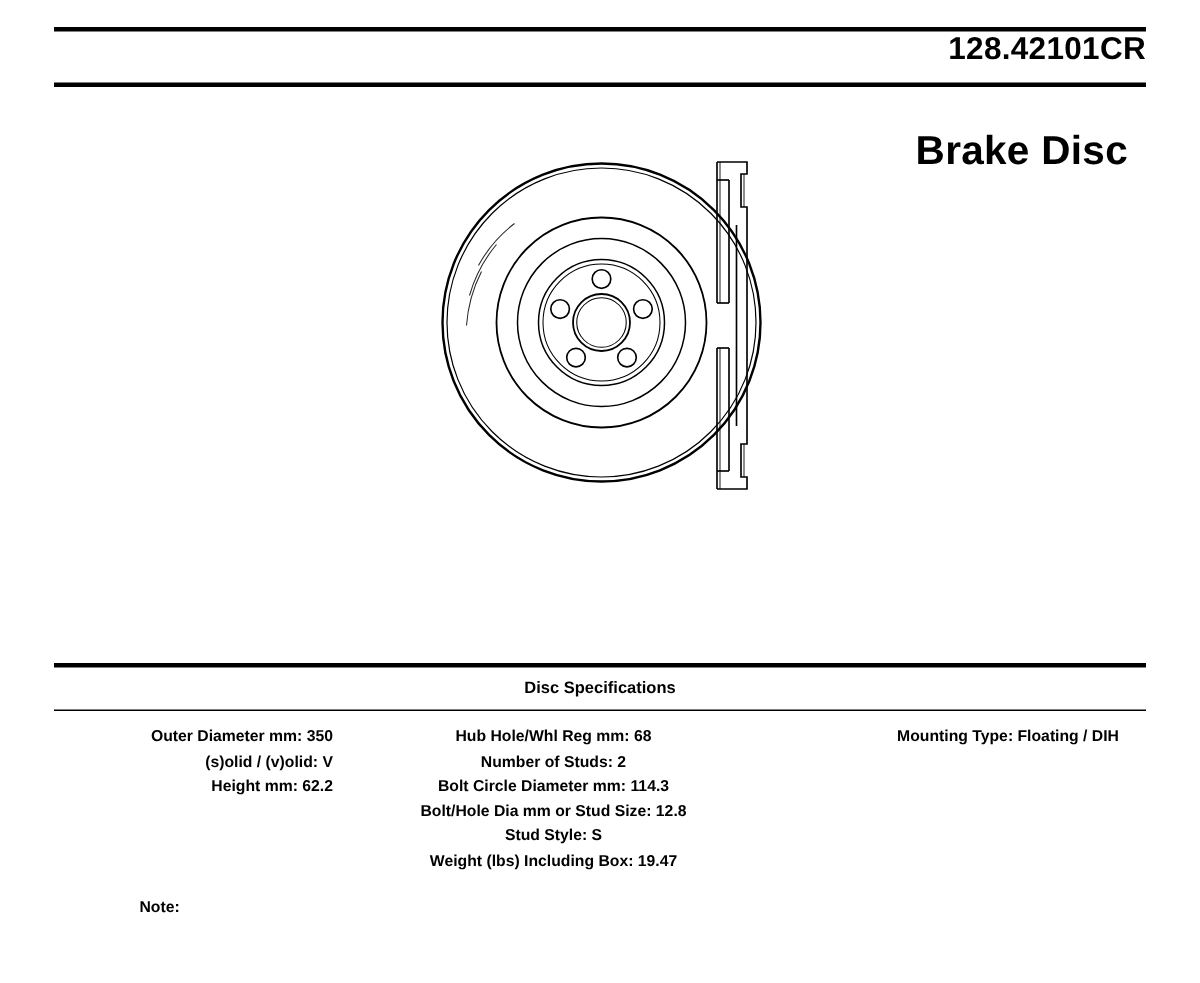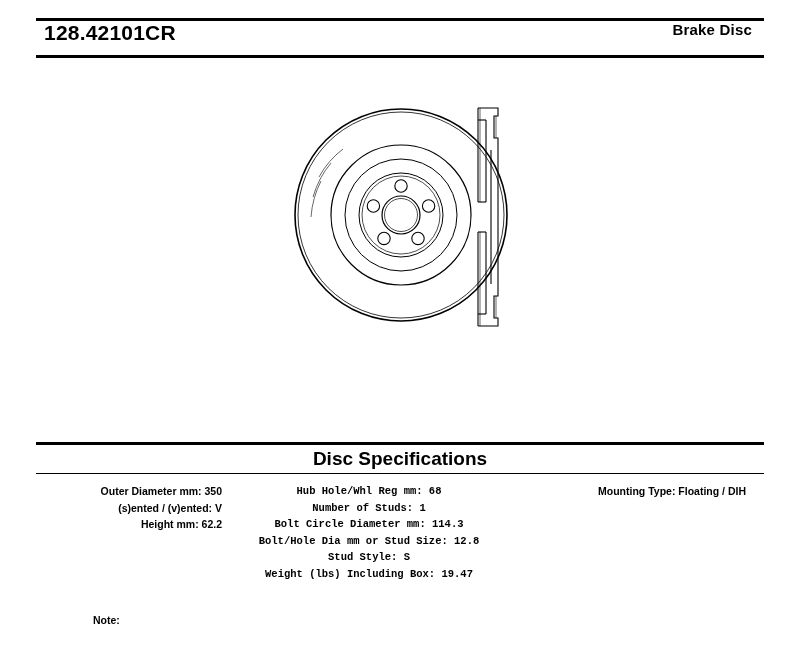--- a/index.html
+++ b/index.html
@@ -20,36 +20,38 @@
   .header {
     position: absolute;
     left: 36px;
     top: 18px;
     width: 728px;
     height: 40px;
     border-top: 3px solid #000;
     border-bottom: 3px solid #000;
     box-sizing: border-box;
     display: flex;
-    align-items: flex-start;
+    align-items: flex-end;
     justify-content: space-between;
+    flex-direction: column;
   }
   .part-number {
     font-size: 21px;
     font-weight: bold;
     letter-spacing: 0.2px;
     padding-left: 8px;
     white-space: nowrap;
   }
   .doc-type {
-    font-size: 15px;
+    font-size: 27px;
     font-weight: bold;
     letter-spacing: 0.2px;
     padding-right: 12px;
     white-space: nowrap;
+    margin-top: 40px;
   }
 
   
   .drawing {
     position: absolute;
     left: 36px;
     top: 80px;
     width: 728px;
     height: 330px;
   }
@@ -73,50 +75,49 @@
   }
   .specs-title-bar {
     height: 28px;
     border-top: 3px solid #000;
     border-bottom: 1px solid #000;
     display: flex;
     align-items: center;
     justify-content: center;
   }
   .specs-title {
-    font-size: 19px;
+    font-size: 11px;
     font-weight: bold;
   }
   .specs-cols {
     display: flex;
     padding-top: 9px;
     font-size: 10.5px;
     font-weight: bold;
   }
   .col-left {
     width: 186px;
     text-align: right;
     padding-right: 0px;
   }
   .col-mid {
     flex: 1;
     text-align: center;
-    font-family: Liberation Mono, monospace;
   }
   .col-right {
     width: 230px;
     text-align: right;
     padding-right: 18px;
   }
   .spec-line {
     line-height: 16.5px;
     white-space: nowrap;
   }
   .note {
-    margin-top: 32px;
+    margin-top: 17px;
     padding-left: 57px;
     font-size: 10.5px;
     font-weight: bold;
   }
 </style>
 </head>
 <body>
 
 <div class="header">
   <div class="part-number">128.42101CR</div>
@@ -190,27 +191,27 @@
 </div>
 
 <div class="specs">
   <div class="specs-title-bar">
     <div class="specs-title">Disc Specifications</div>
   </div>
 
   <div class="specs-cols">
     <div class="col-left">
       <div class="spec-line">Outer Diameter mm: 350</div>
-      <div class="spec-line">(s)ented / (v)ented: V</div>
+      <div class="spec-line">(s)olid / (v)olid: V</div>
       <div class="spec-line">Height mm: 62.2</div>
     </div>
 
     <div class="col-mid">
       <div class="spec-line">Hub Hole/Whl Reg mm: 68</div>
-      <div class="spec-line">Number of Studs: 1</div>
+      <div class="spec-line">Number of Studs: 2</div>
       <div class="spec-line">Bolt Circle Diameter mm: 114.3</div>
       <div class="spec-line">Bolt/Hole Dia mm or Stud Size: 12.8</div>
       <div class="spec-line">Stud Style: S</div>
       <div class="spec-line">Weight (lbs) Including Box: 19.47</div>
     </div>
 
     <div class="col-right">
       <div class="spec-line">Mounting Type: Floating / DIH</div>
     </div>
   </div>

